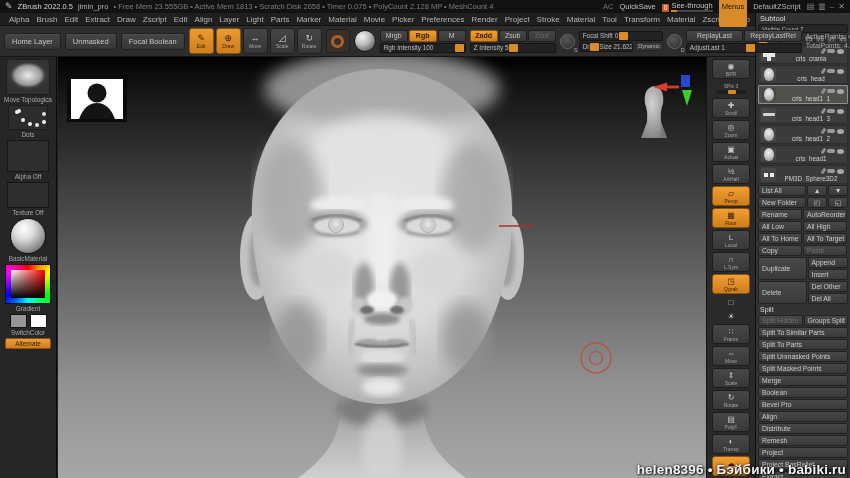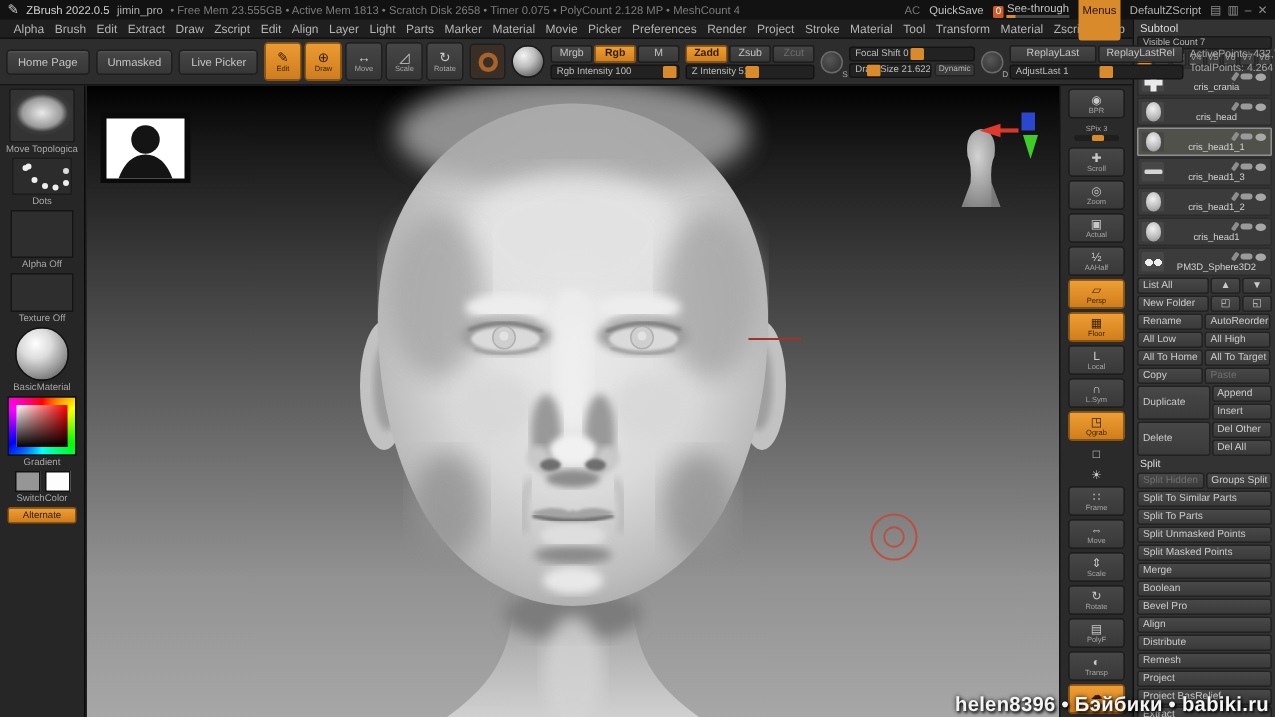--- a/index.html
+++ b/index.html
@@ -174,23 +174,23 @@
       <span class="menu-item">Stroke</span>
       <span class="menu-item">Material</span>
       <span class="menu-item">Tool</span>
       <span class="menu-item">Transform</span>
       <span class="menu-item">Material</span>
       <span class="menu-item">Zscript</span>
       <span class="menu-item">Help</span>
     </div>
 
   <div class="shelf">
-    <span class="shelf-btn">Home Page</span>
+    <span class="shelf-btn">Home Layer</span>
     <span class="shelf-btn">Unmasked</span>
-    <span class="shelf-btn">Live Picker</span>
+    <span class="shelf-btn">Focal Boolean</span>
     <span style="display:flex;gap:2px">
 
         <span class="mode-btn active">
           <span class="mb-glyph">✎</span>
           <span class="mb-label">Edit</span>
         </span>
 
         <span class="mode-btn active">
           <span class="mb-glyph">⊕</span>
           <span class="mb-label">Draw</span>

